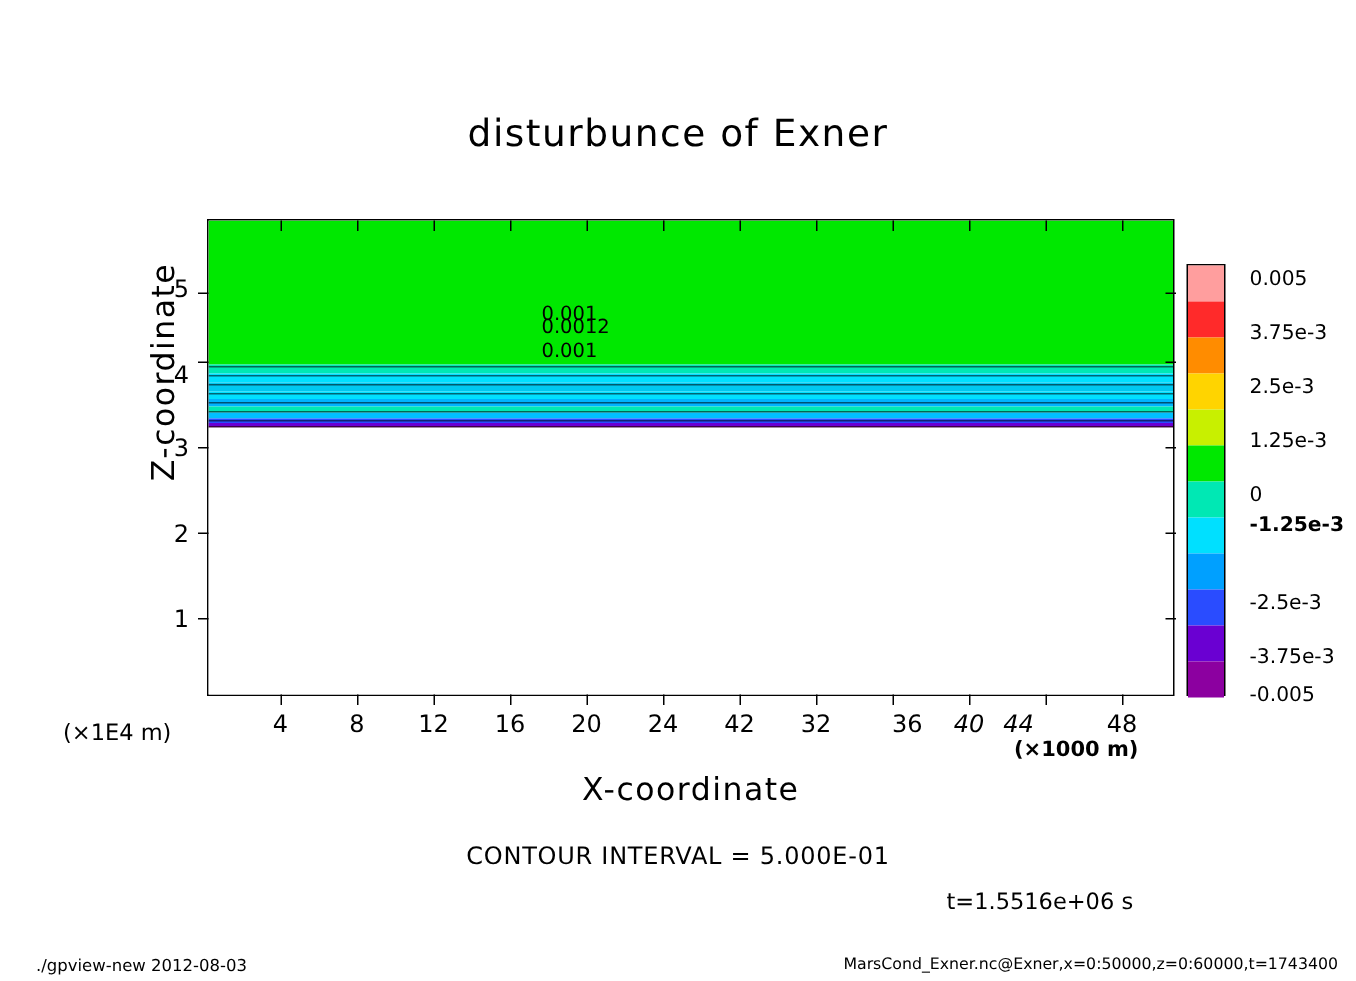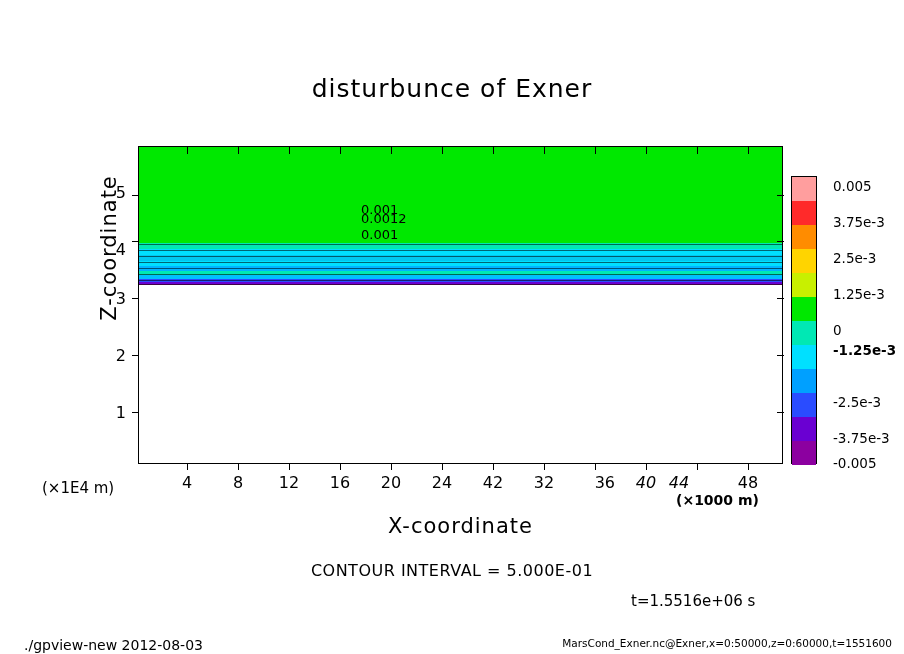--- a/index.html
+++ b/index.html
@@ -109,21 +109,21 @@
   }
 
   #contour-interval {
     left: 0; top: 561px; width: 904px; text-align: center;
     font-size: 16px; letter-spacing: 0.5px;
   }
   #time-stamp {
     left: 631px; top: 592px; font-size: 15px;
   }
   #footer-left {
-    left: 24px; top: 637px; font-size: 14px;
+    left: 24px; top: 637px; font-size: 11px;
   }
   #footer-right {
     right: 12px; top: 637px; font-size: 10.5px; text-align: right;
   }
 </style>
 </head>
 <body>
 
 <div class="abs" id="chart-title">disturbunce of Exner</div>
 
@@ -245,13 +245,13 @@
 <div class="cb-tick-label" style="top:322px;">0</div>
 <div class="cb-tick-label" style="top:342px;font-weight:bold;">-1.25e-3</div>
 <div class="cb-tick-label" style="top:394px;">-2.5e-3</div>
 <div class="cb-tick-label" style="top:430px;">-3.75e-3</div>
 <div class="cb-tick-label" style="top:455px;">-0.005</div>
 
 <div class="abs" id="contour-interval">CONTOUR INTERVAL = 5.000E-01</div>
 <div class="abs" id="time-stamp">t=1.5516e+06 s</div>
 
 <div class="abs" id="footer-left">./gpview-new  2012-08-03</div>
-<div class="abs" id="footer-right">MarsCond_Exner.nc@Exner,x=0:50000,z=0:60000,t=1551600</div>
+<div class="abs" id="footer-right">MarsCond_Exner.nc@Exner,x=0:50000,z=0:60000,t=1743400</div>
 
 </body></html>

